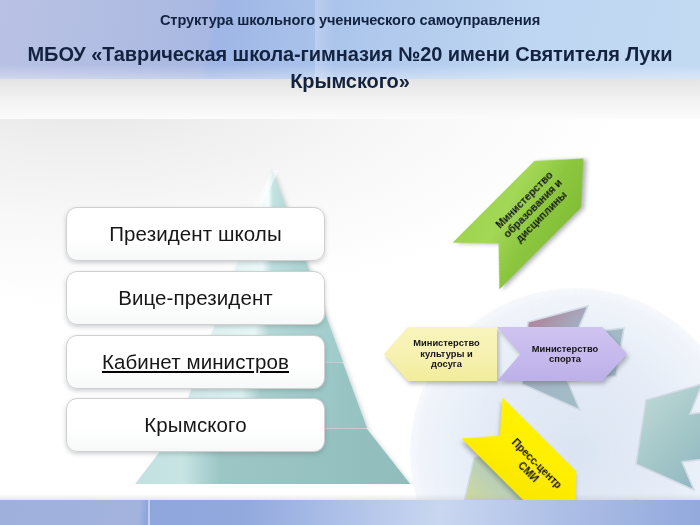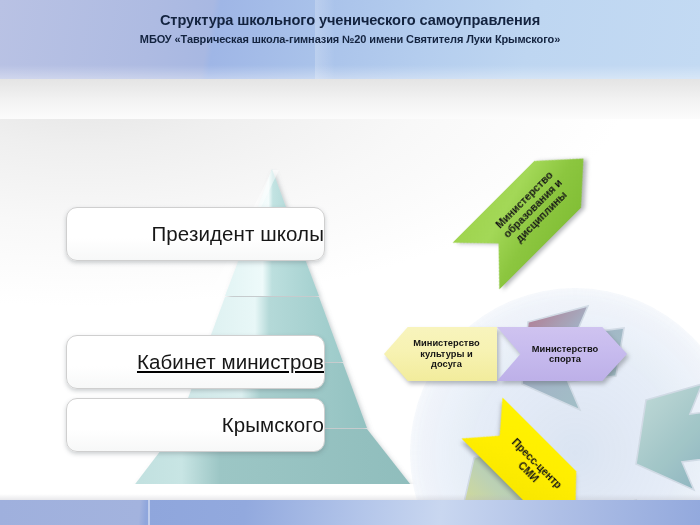--- a/index.html
+++ b/index.html
@@ -50,21 +50,21 @@
     left: 0; top: 11px;
     width: 700px;
     text-align: center;
     color: #13233f;
     font-weight: bold;
     line-height: 1.32;
     letter-spacing: -0.1px;
     z-index: 4;
   }
   #title-line1 { font-size: 14.6px; display: block; }
-  #title-line2 { font-size: 11px; display: block; margin-top: 2px; }
+  #title-line2 { font-size: 20px; display: block; margin-top: 11px; }
 
   
   #stage {
     position: absolute;
     left: 0; top: 79px;
     width: 700px; height: 421px;
     background:
       radial-gradient(130% 90% at 12% 0%, #e3e3e3 0%, #efefef 18%, #f8f8f8 38%, #ffffff 60%);
     overflow: hidden;
   }
@@ -125,21 +125,21 @@
     position: absolute;
     left: 66px;
     width: 259px;
     height: 54px;
     border-radius: 11px;
     border: 1px solid #cfcfcf;
     background: linear-gradient(to bottom, #ffffff 0%, #ffffff 58%, #f7f8f8 100%);
     box-shadow: 0 2px 4px rgba(90,100,105,0.30);
     display: flex;
     align-items: center;
-    justify-content: flex-end;
+    justify-content: center;
     box-sizing: border-box;
     z-index: 6;
   }
   .box-label {
     font-size: 20.5px;
     color: #171717;
     font-weight: normal;
     white-space: nowrap;
     letter-spacing: 0.1px;
   }
@@ -348,20 +348,23 @@
           <polygon points="107,345 297,345 395,470 12,470" fill="url(#tier5)"></polygon>
         </g>
 
         <polygon points="202,86 209,86 25,468 12,468" fill="#ffffff" opacity="0.48"></polygon>
       </svg>
     </div>
 
     <div class="box" id="box0">
       <span class="box-label">Президент школы</span>
     </div>
+    <div class="box" id="box1">
+      <span class="box-label">Вице-президент</span>
+    </div>
     <div class="box" id="box2">
       <span class="box-label">Кабинет министров</span>
     </div>
     <div class="box" id="box3">
       <span class="box-label">Крымского</span>
     </div>
 
     <div id="arrow-education">
       <div class="shape"></div>
       <div class="arrow-text">Министерство

